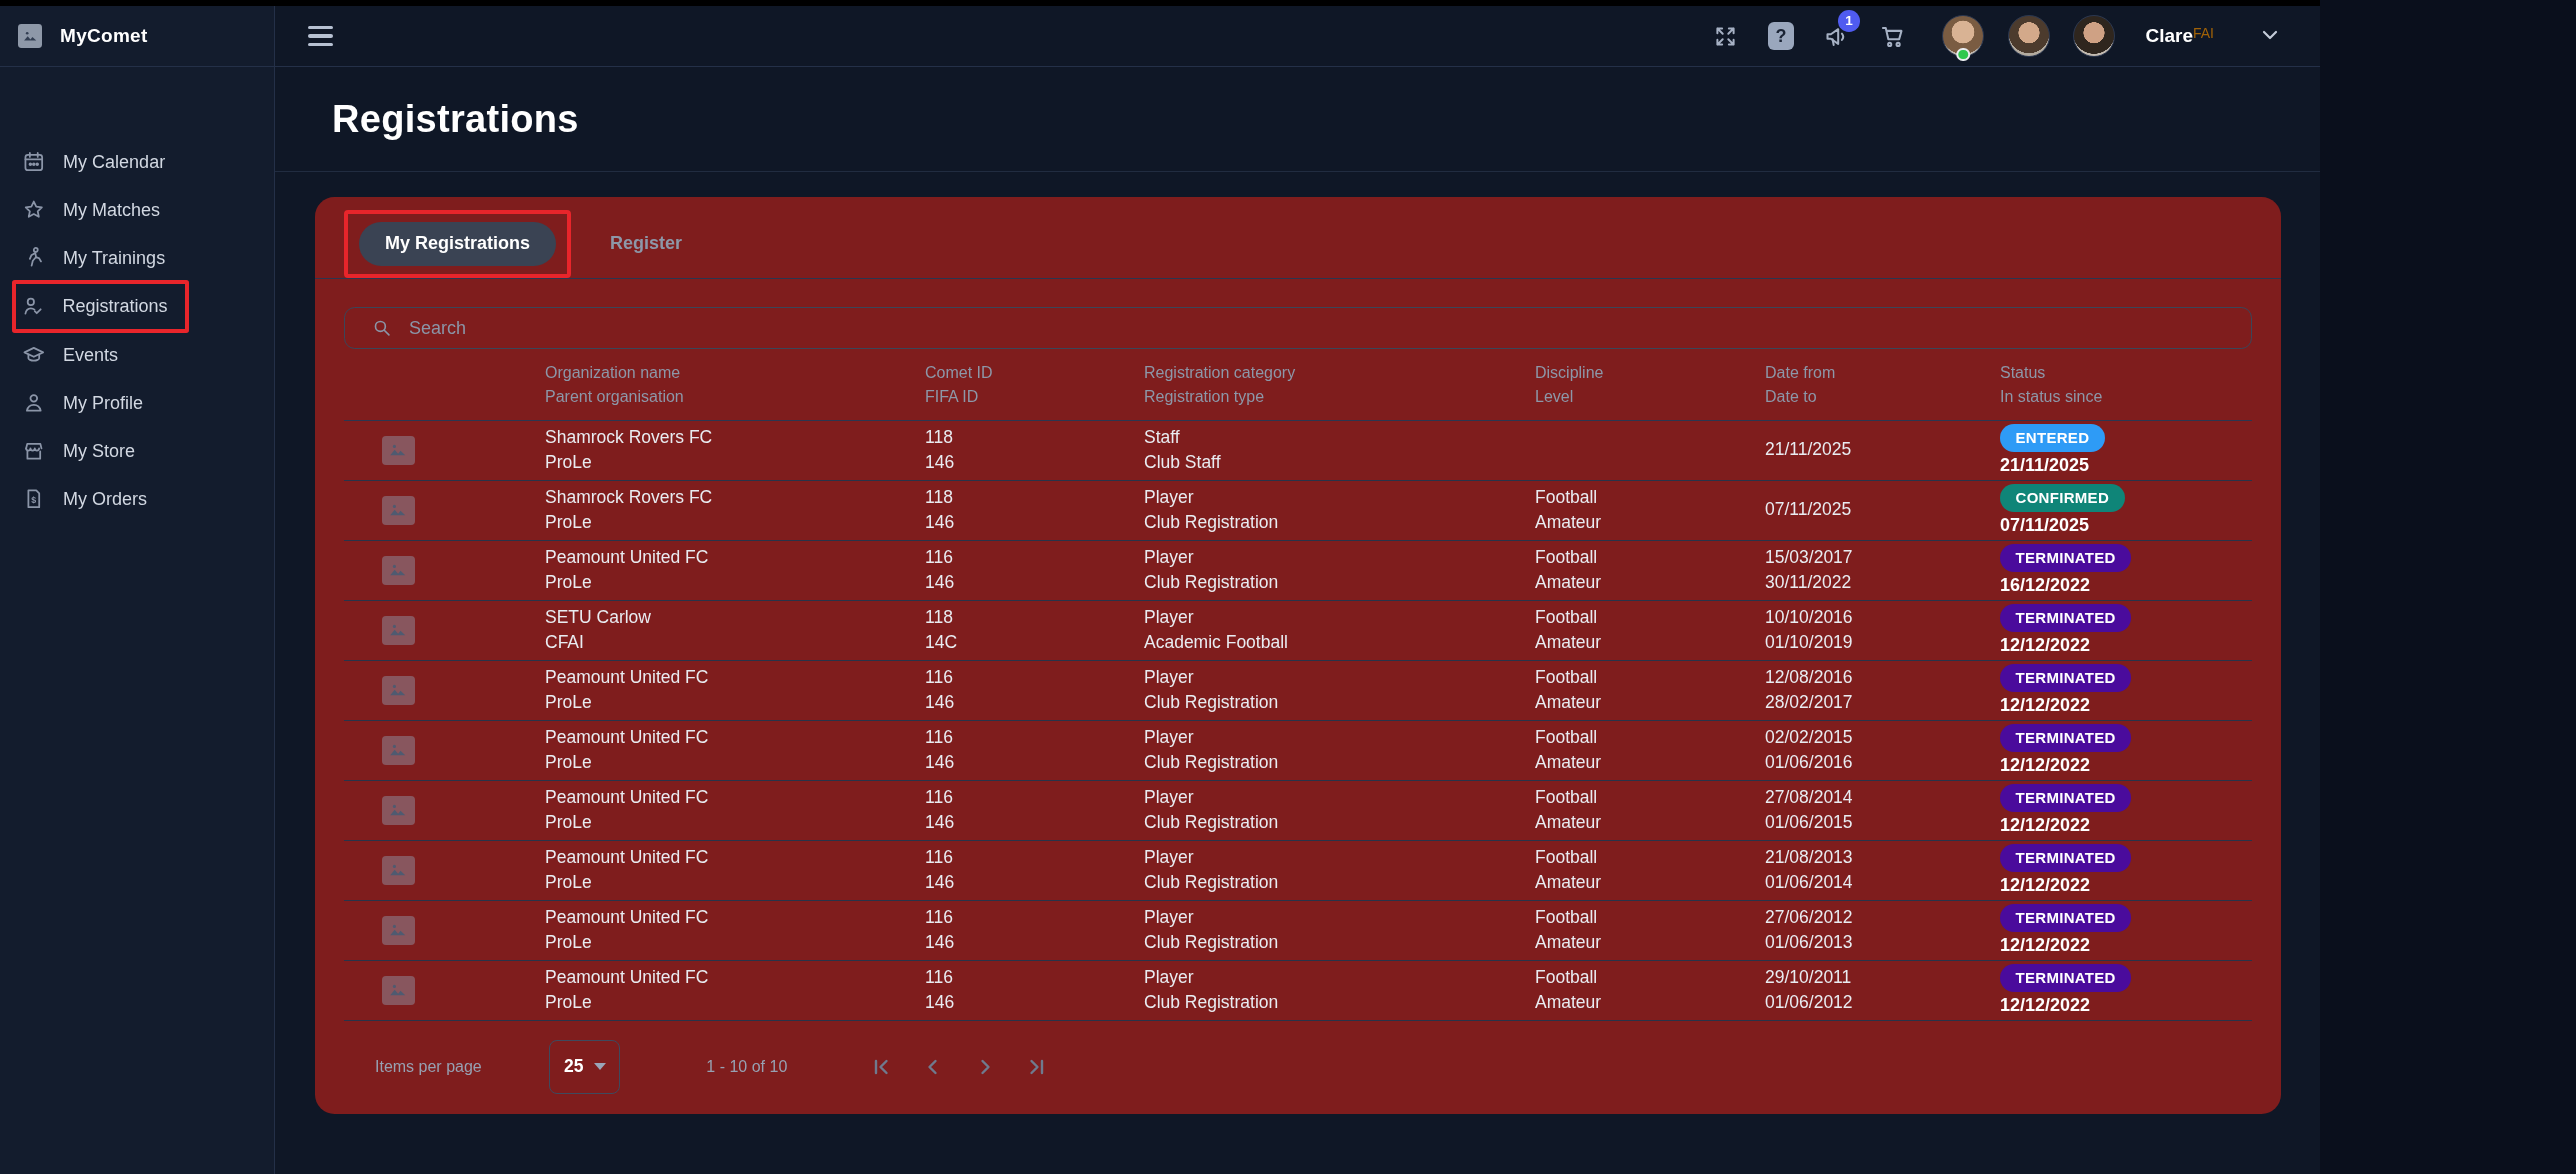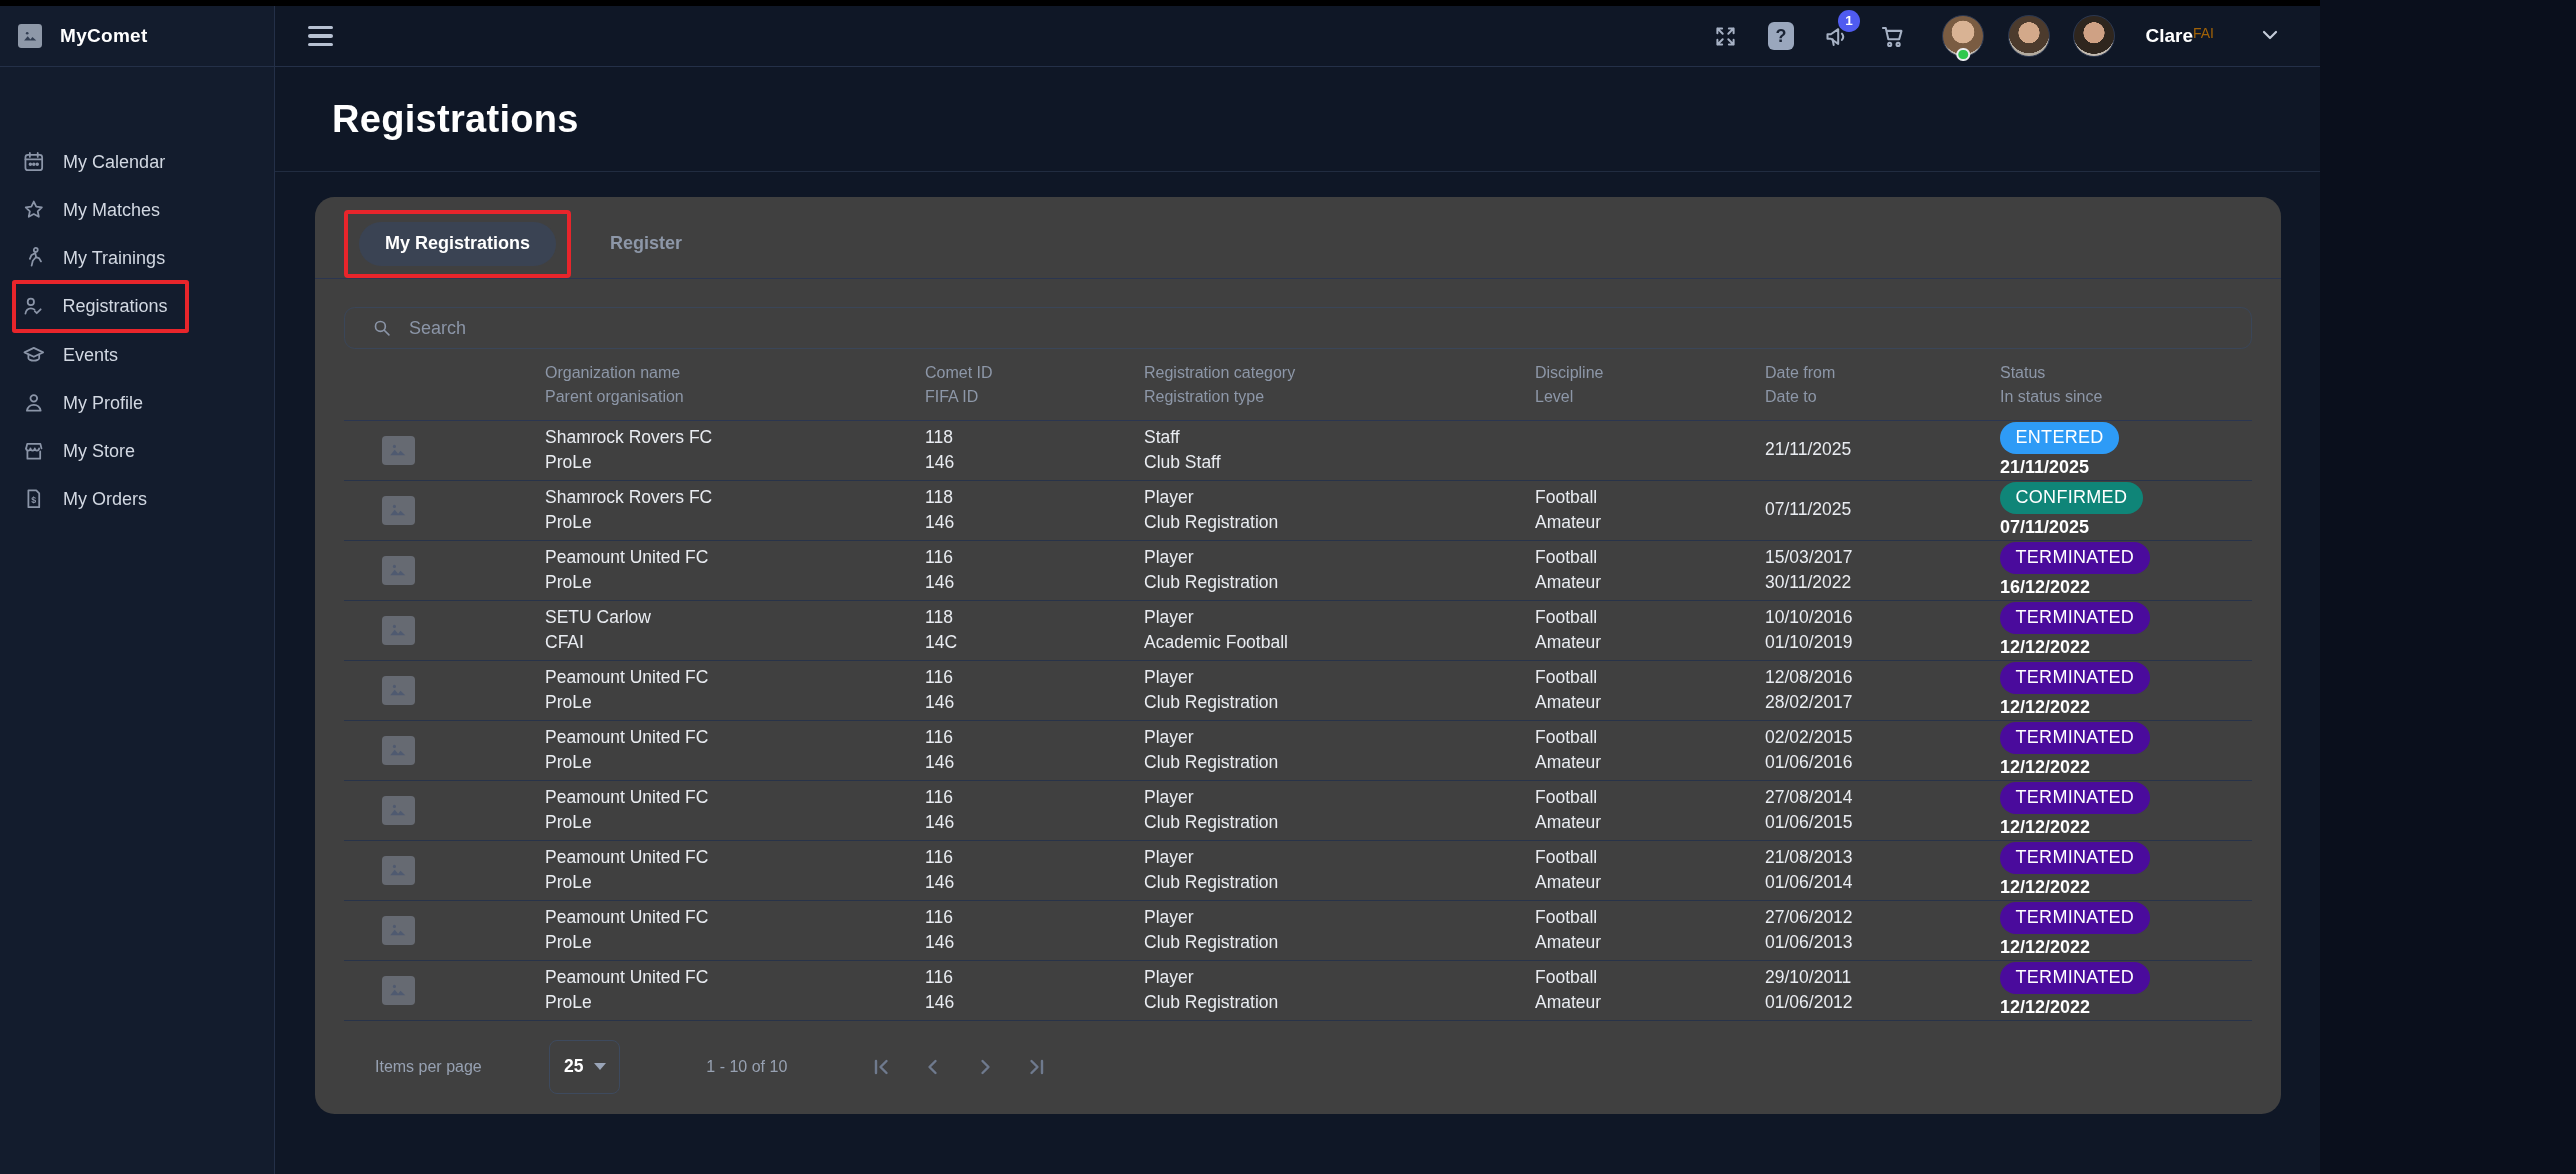--- a/index.html
+++ b/index.html
@@ -41,21 +41,21 @@
   .user-org  { font-size:14px; color:#a16207; }
   .chev { margin-left:44px; color:#c3cbd8; cursor:pointer; }
   .chev svg { width:24px; height:24px; }
 
   
   .title-row { height:105px; border-bottom:1.3px solid #212c40; display:flex; align-items:center; padding-left:57px; }
   .title-row h1 { margin:0; font-size:38px; font-weight:bold; color:#fff; letter-spacing:0.3px; }
 
   
   .content { flex:1; padding:25px 39px 0 40px; }
-  .card { background:#404040; border-radius:19.5px; padding:12.8px 29px 20px; }
+  .card { background:#7f1d1d; border-radius:19.5px; padding:12.8px 29px 20px; }
   .tabs { display:flex; align-items:center; }
   .annotation-box { border:4.7px solid #e8252b; border-radius:4px; padding:8px 11.4px; }
   .tab { font-family:inherit; border:none; cursor:pointer; font-size:18px; font-weight:bold; }
   .tab.selected { height:44px; padding:0 25.6px; border-radius:22px; background:#3a4353; color:#fff; display:flex; align-items:center; }
   .tab.plain { background:none; color:#8d97a8; margin-left:33px; }
   .tabs-divider { height:1.3px; background:#2b3650; margin:0 -29px; }
 
   .search { margin-top:28px; height:42px; border:1.3px solid #3a4659; border-radius:10.8px; display:flex; align-items:center; padding:0 20px 0 25.6px; gap:15px; }
   .search .s-icon { width:21.5px; height:21.5px; color:#8b95a7; flex:0 0 auto; }
   .search .s-icon svg { width:100%; height:100%; }
@@ -63,21 +63,21 @@
   .search input::placeholder { color:#8b95a7; }
 
   .t-head, .t-row { display:grid; grid-template-columns:201px 380px 219px 391px 230px 235px 327px 1fr; }
   .t-head { padding:15px 0 13.5px; border-bottom:1.3px solid #2b3650; color:#8d97a8; font-size:16px; }
   .th { display:flex; flex-direction:column; gap:6px; justify-content:center; }
   .th.right { align-items:center; padding-right:55px; }
   .t-row { height:60px; align-items:center; border-bottom:1.3px solid #283349; }
   .cell { display:flex; flex-direction:column; gap:6px; color:#e9ecf1; font-size:17.5px; line-height:1.1; justify-content:center; }
   .thumb { width:33px; height:29px; margin-left:38px; background:rgba(148,158,175,.45); border-radius:4px; color:#4f5a70; display:grid; place-items:center; padding:3.4px; }
   .thumb svg { width:100%; height:100%; }
-  .badge { width:fit-content; padding:6px 15.5px; border-radius:673px; color:#fff; font-weight:normal; font-size:18px; letter-spacing:0.3px;text-align:center; }
+  .badge { width:fit-content; padding:6px 15.5px; border-radius:673px; color:#fff; font-weight:bold; font-size:15px; letter-spacing:0.3px;text-align:center; }
   .since { font-size:18px; font-weight:bold; color:#fff; }
   .status-cell { gap:4px; }
 
   .pagination { margin-top:19px; display:flex; align-items:center; color:#97a1b2; font-size:16px; padding-left:31px;gap:42px; }
   .select-box { margin-left:25.6px; width:71px; height:54px; border:1.3px solid #3e4a5e; border-radius:8px; display:flex; align-items:center; justify-content:center; gap:10px; color:#fff; font-size:17.5px; font-weight:bold; cursor:pointer; }
   .caret { width:0; height:0; border-left:6px solid transparent; border-right:6px solid transparent; border-top:7.4px solid #9aa5b8; }
   .range { margin-left:44px; }
   .pager { margin-left:40px; display:flex; gap:28px; }
   .pg-btn { width:24px; height:24px; color:#6f7a8e; cursor:pointer; }
   .pg-btn svg { width:100%; height:100%; }

